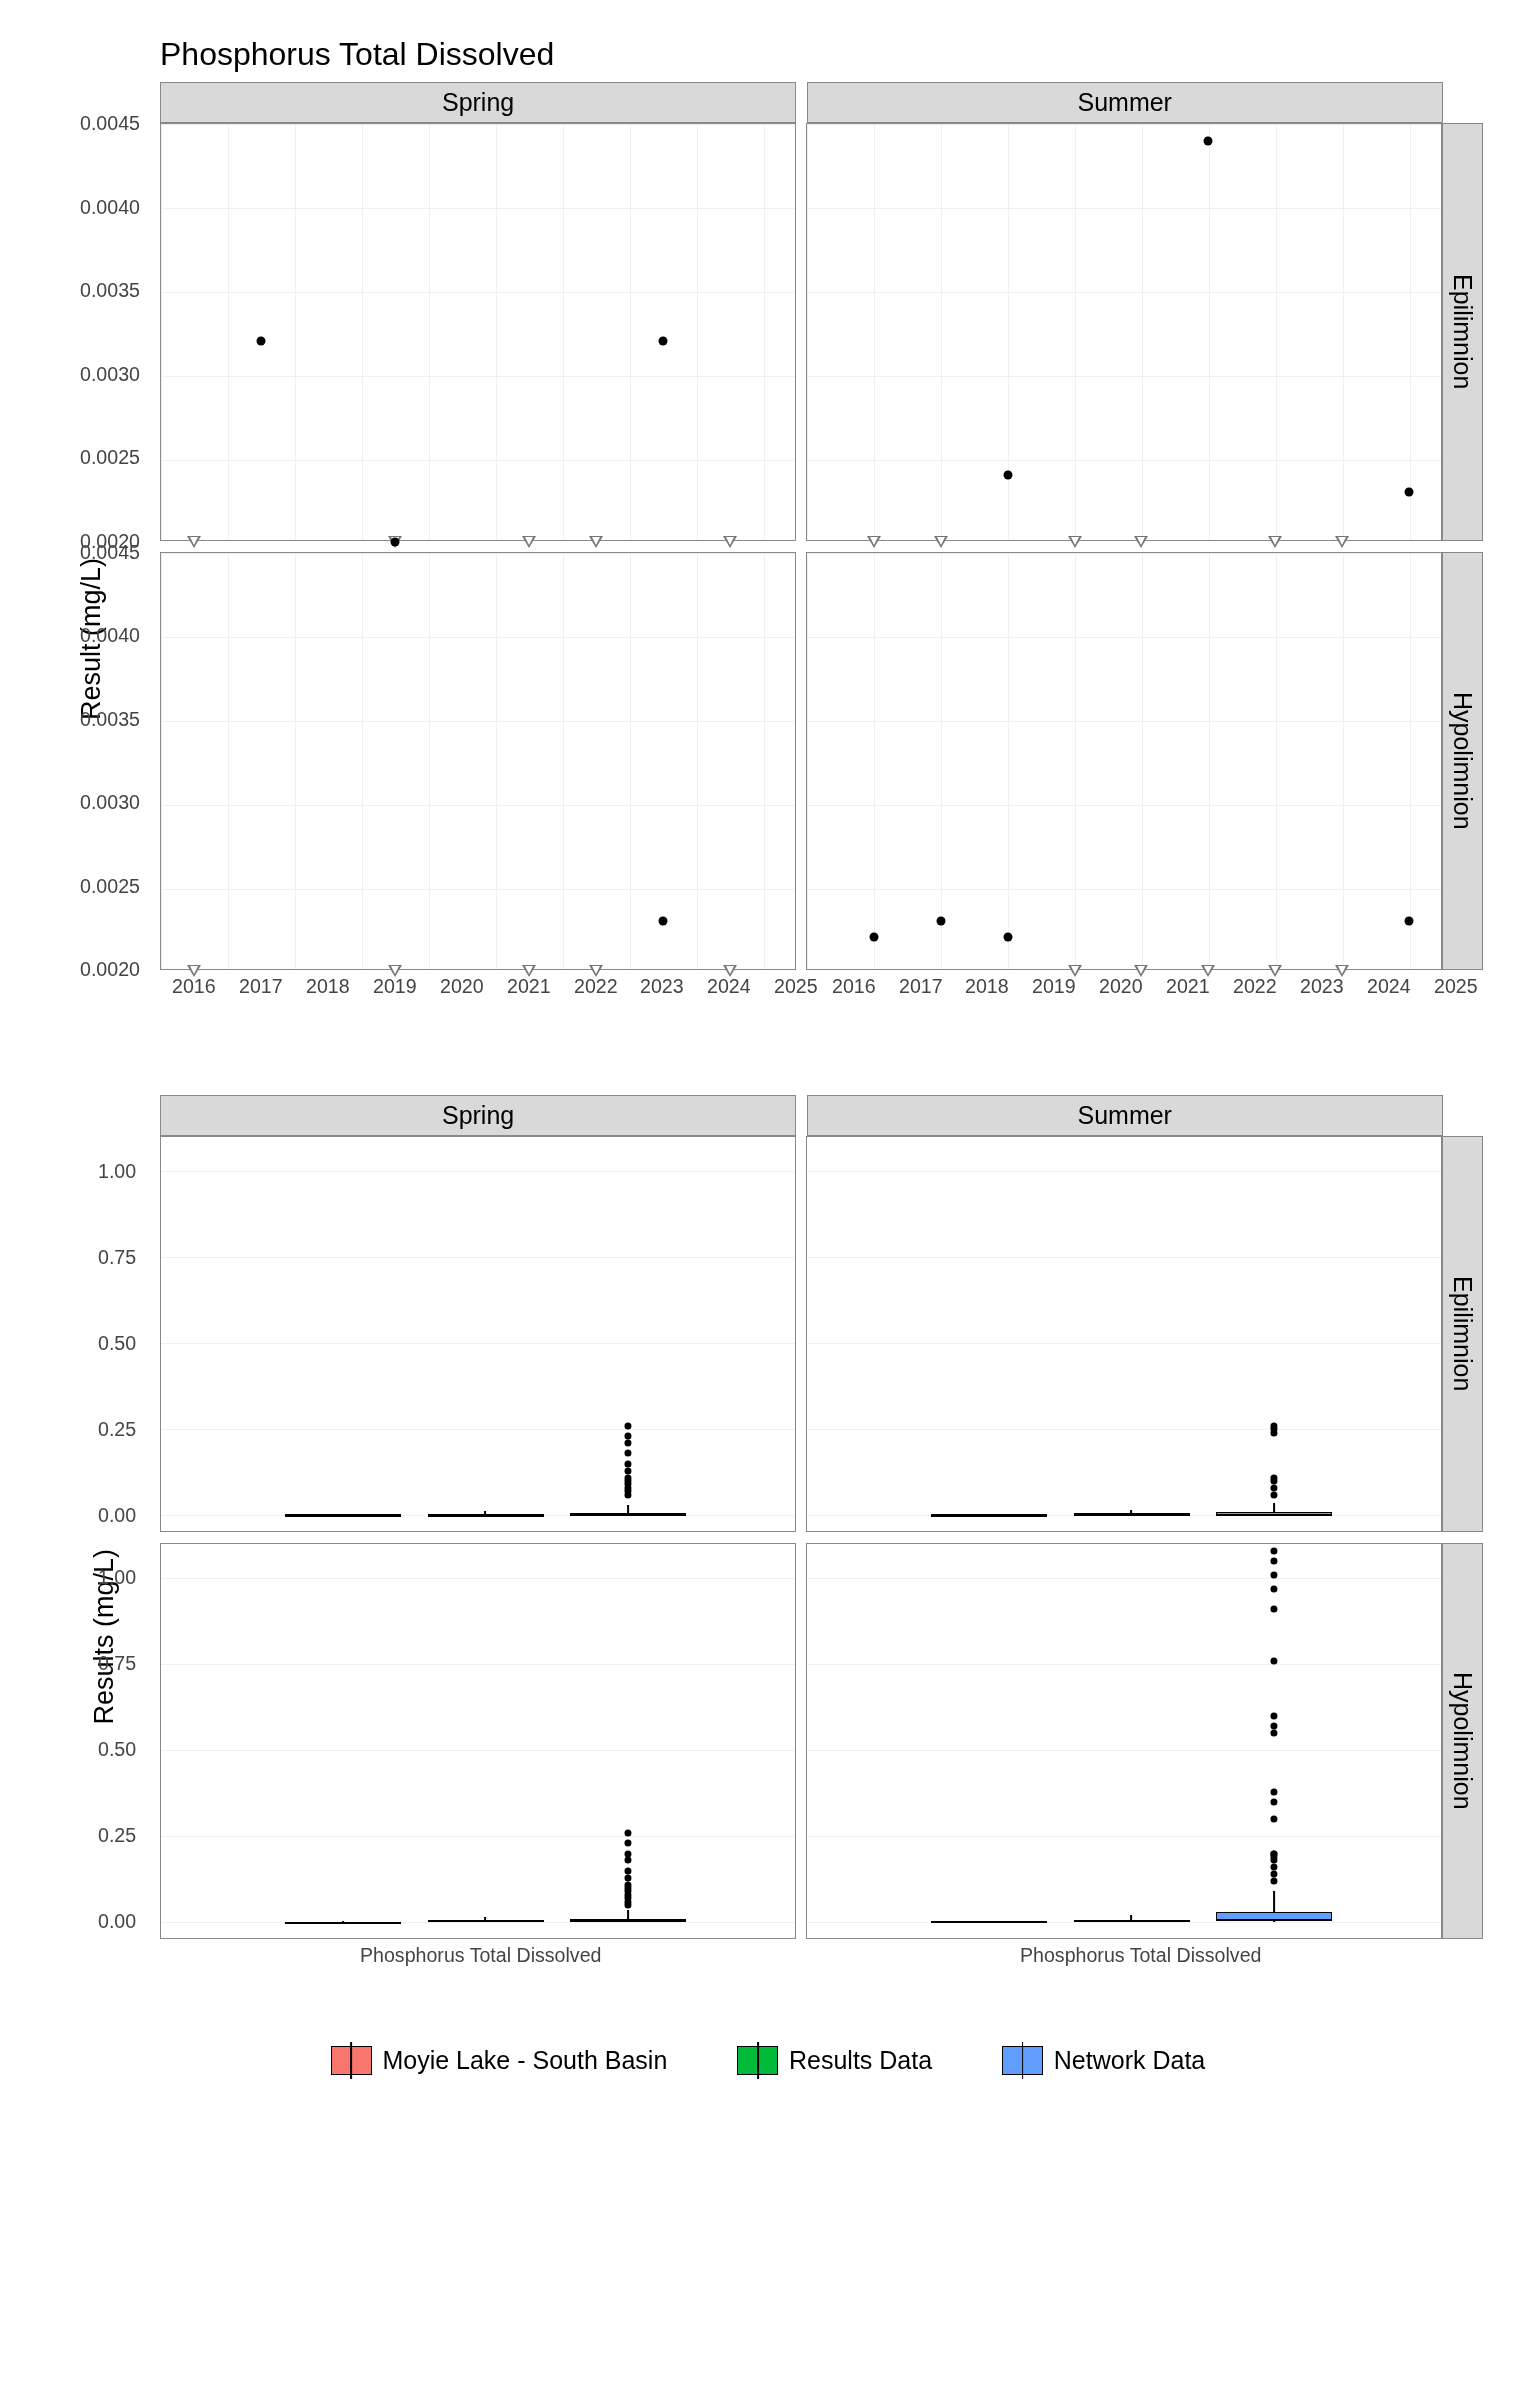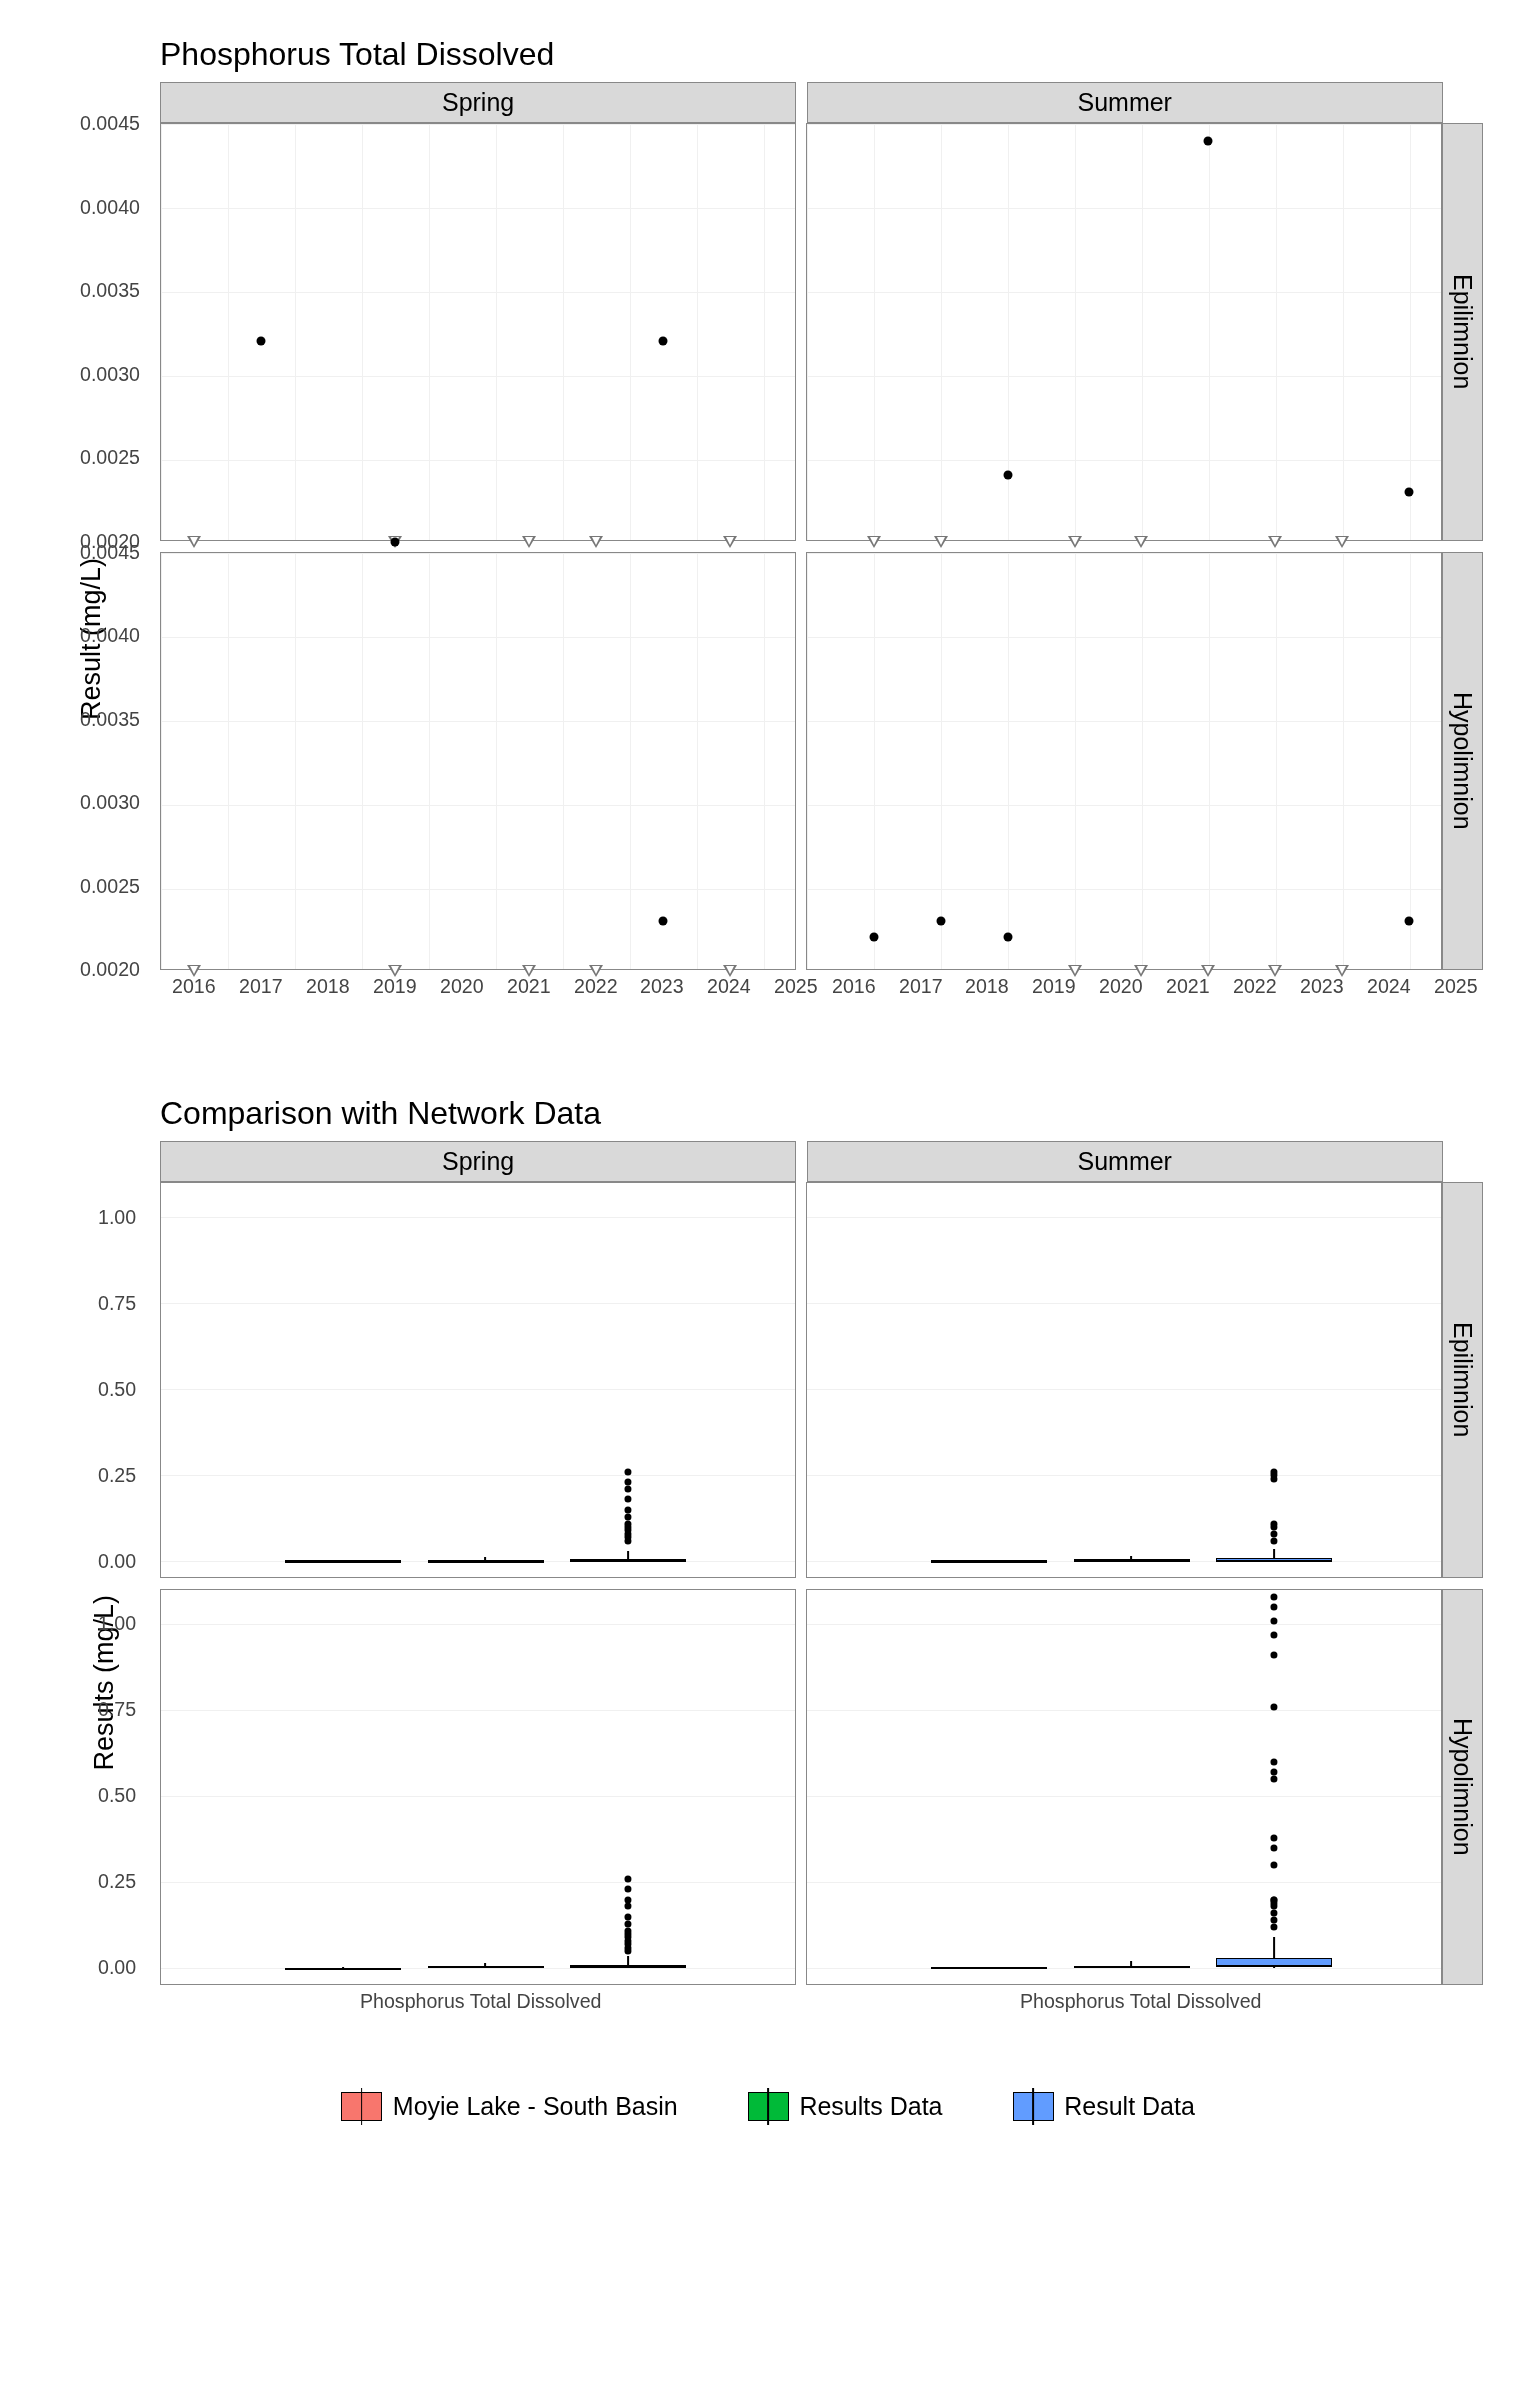--- a/index.html
+++ b/index.html
@@ -124,21 +124,20 @@
         <div class="axis-tick" style="left: 1006px; top: 5.3px; position: absolute;">2021</div>
         <div class="axis-tick" style="left: 1073px; top: 5.3px; position: absolute;">2022</div>
         <div class="axis-tick" style="left: 1140px; top: 5.3px; position: absolute;">2023</div>
         <div class="axis-tick" style="left: 1207px; top: 5.3px; position: absolute;">2024</div>
         <div class="axis-tick" style="left: 1274px; top: 5.3px; position: absolute;">2025</div>
       </div>
   </div>
 
   <div style="height:62px"></div>
 
-  <div class="title">Comparison with Network Data</div>
 
   <div class="chart-block" style="height:907px;margin-left:107px;position:relative">
     <div class="ylab" style="left:-71px;top:50%">Results (mg/L)</div>
 
     <div id="bot-yticks">
         <div class="axis-tick" style="position: absolute; left: -62px; top: 409px;">0.00</div>
         <div class="axis-tick" style="position: absolute; left: -62px; top: 323px;">0.25</div>
         <div class="axis-tick" style="position: absolute; left: -62px; top: 237px;">0.50</div>
         <div class="axis-tick" style="position: absolute; left: -62px; top: 151px;">0.75</div>
         <div class="axis-tick" style="position: absolute; left: -62px; top: 65px;">1.00</div>
@@ -291,18 +290,18 @@
     <div class="lg-item">
       <div class="lg-sw" id="lgsw0" style="background: rgb(248, 118, 109);"></div>
       <span>Moyie Lake - South Basin</span>
     </div>
     <div class="lg-item">
       <div class="lg-sw" id="lgsw1" style="background: rgb(0, 186, 56);"></div>
       <span>Results Data</span>
     </div>
     <div class="lg-item">
       <div class="lg-sw" id="lgsw2" style="background: rgb(97, 156, 255);"></div>
-      <span>Result Data</span>
+      <span>Network Data</span>
     </div>
   </div>
 
 </div>
 
 
 </body></html>

